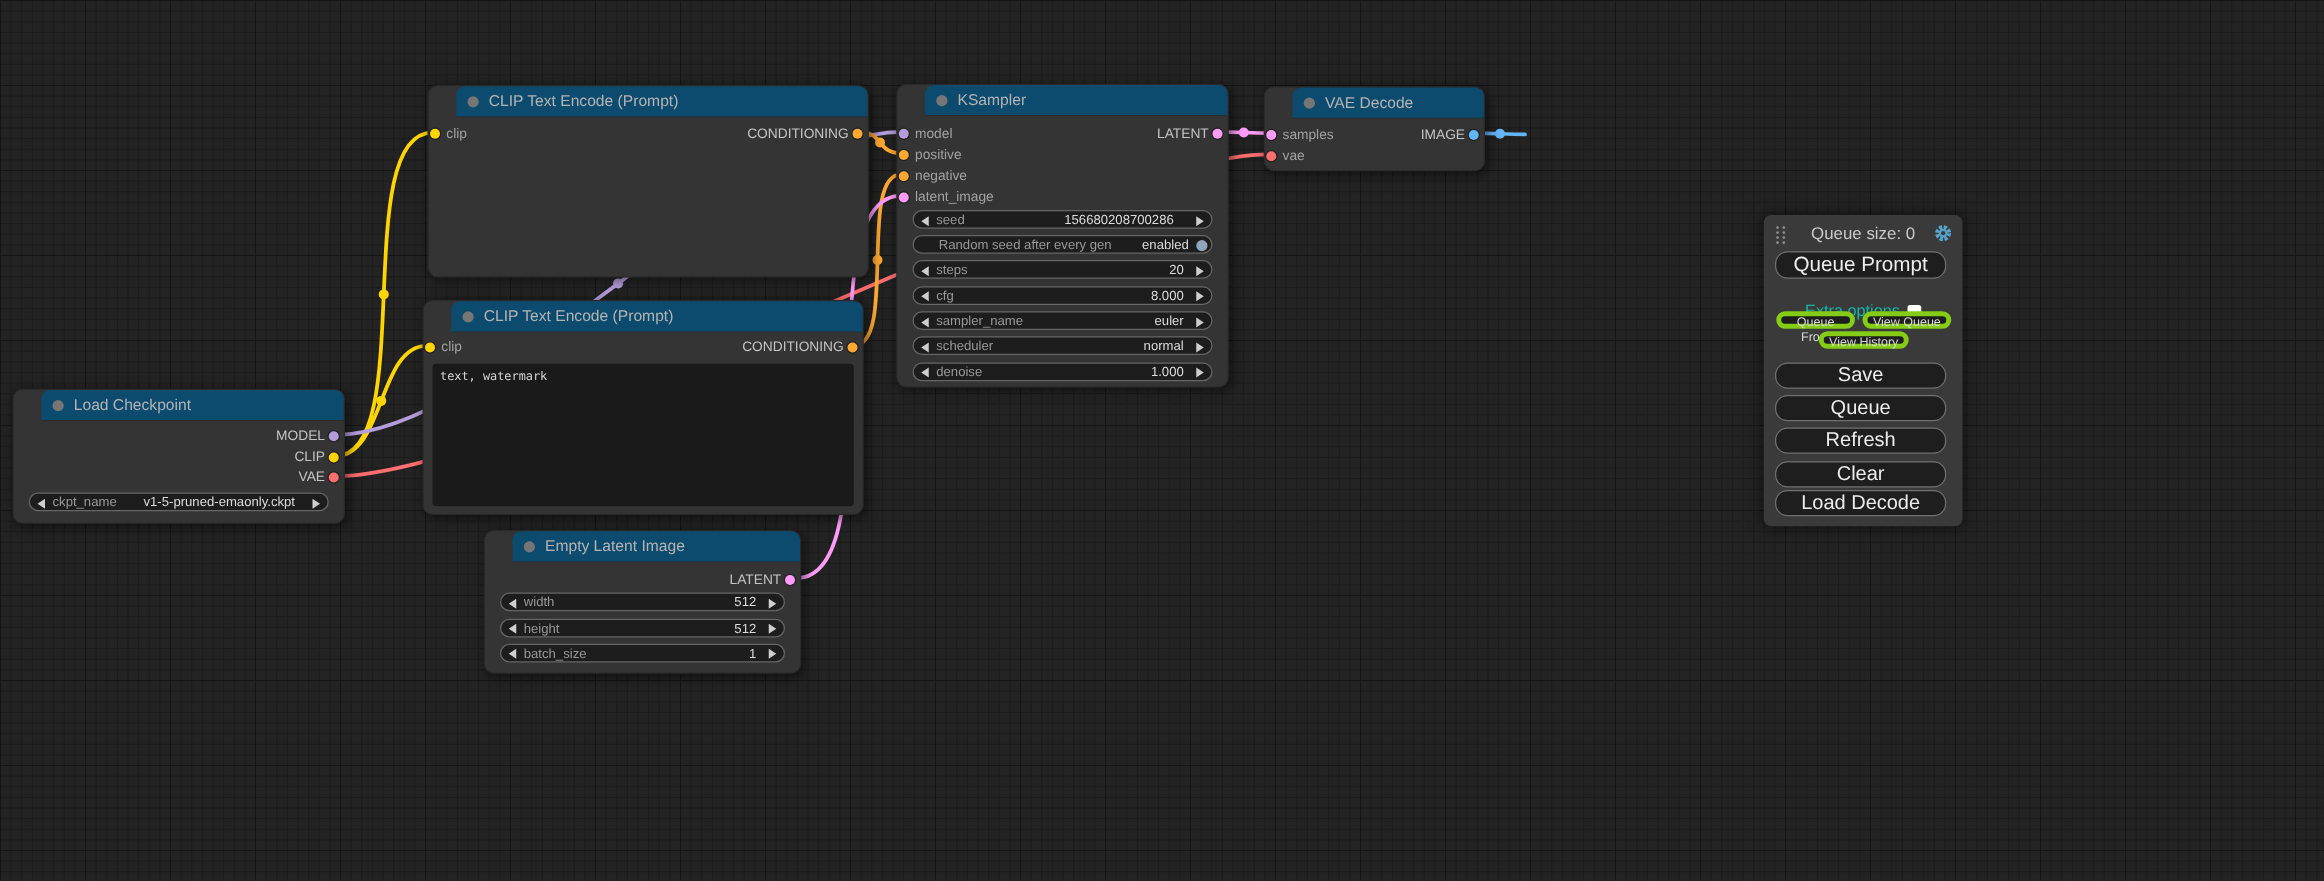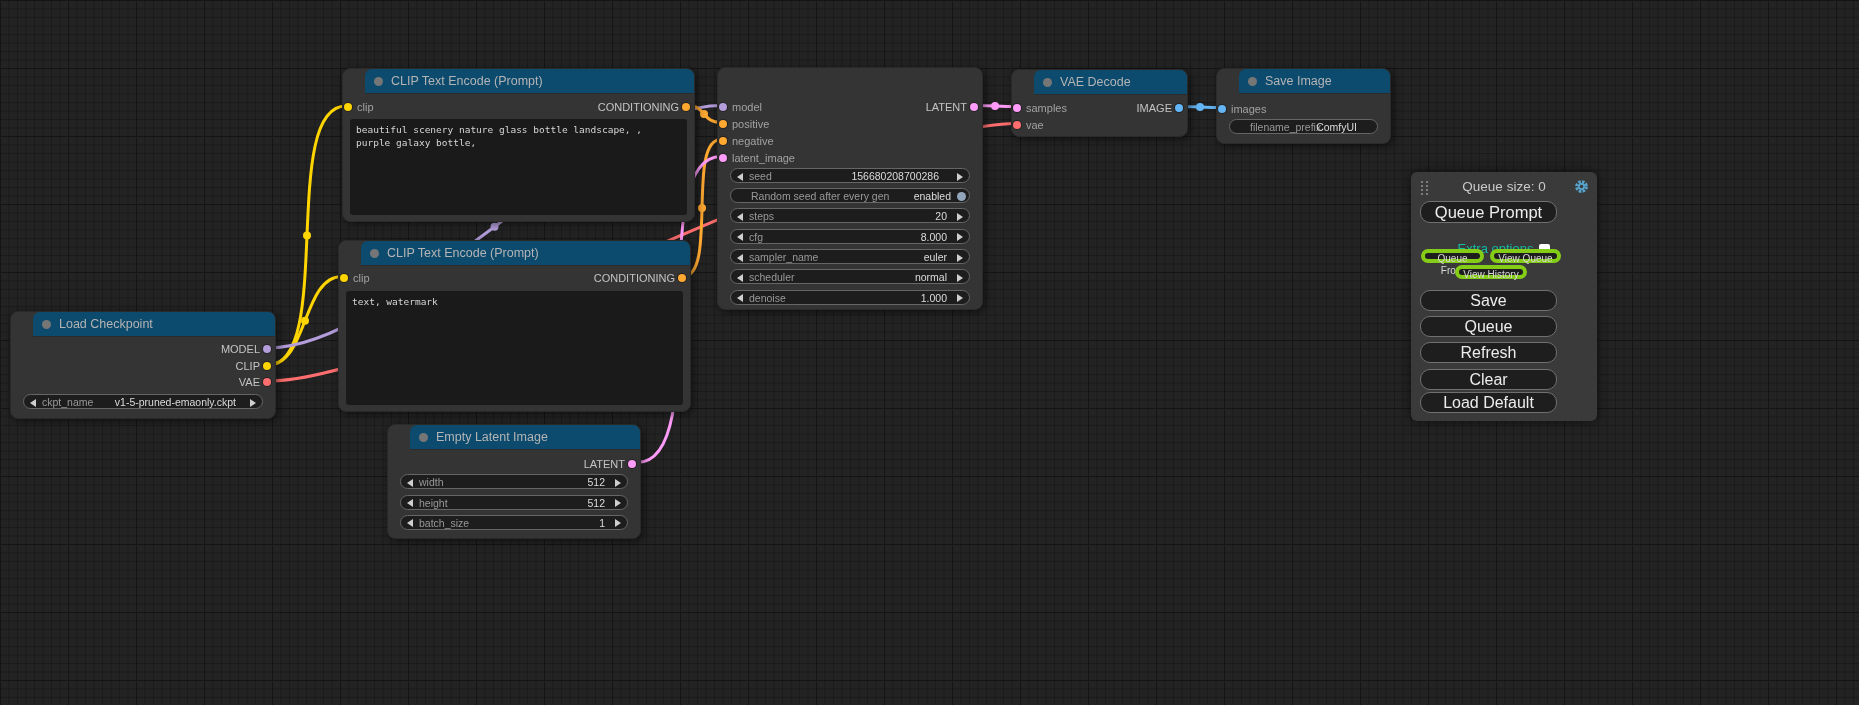--- a/index.html
+++ b/index.html
@@ -46,21 +46,21 @@
   .arr{position:absolute;top:3.5px;width:0;height:0;border-top:4px solid transparent;border-bottom:4px solid transparent;}
   .arr-l{left:6px;border-right:6px solid #cfcfcf;}
   .arr-r{right:6px;border-left:6px solid #cfcfcf;}
   .toggle{position:absolute;right:3px;top:2.5px;width:9px;height:9px;border-radius:50%;background:#93a5bb;}
   .ptext{
     position:absolute;left:7px;right:7px;background:#1a1a1a;border-radius:3px;
     font-family:"DejaVu Sans Mono",monospace;font-size:9.5px;line-height:13px;color:#d6d6d6;
     padding:4px 6px;box-sizing:border-box;white-space:pre-wrap;word-break:break-word;overflow:hidden;
   }
   .qpanel{
-    position:absolute;left:1411px;top:172px;width:186px;height:249px;z-index:3;
+    position:absolute;left:1411px;top:172px;width:159px;height:249px;z-index:3;
     background:#3a3a3a;border-radius:6px;box-shadow:0 0 12px rgba(0,0,0,.6);
   }
   .qsize{position:absolute;left:0;right:0;top:7px;text-align:center;color:#c9c9c9;font-size:13.5px;}
   .qhandle{position:absolute;left:9px;top:8px;}
   .qgear{position:absolute;right:7px;top:6px;cursor:pointer;}
   .qbtn{
     position:absolute;left:9px;width:137px;box-sizing:border-box;
     background:#1e1e1e;border:1px solid #707070;border-radius:10px;
     color:#ececec;text-align:center;cursor:pointer;
   }
@@ -114,31 +114,31 @@
       <span class="wlabel">ckpt_name</span>
       <span class="wvalue" style="right:26px;">v1-5-pruned-emaonly.ckpt</span>
       <span class="arr arr-r"></span>
     </div>
   </div>
 
   <div class="node" style="left:342px;top:68px;width:353px;height:154px;">
     <div class="ntitle"><span class="ndot"></span><span>CLIP Text Encode (Prompt)</span></div>
     <div class="slot in" style="top:30px;"><span class="dot c-clip"></span><span>clip</span></div>
     <div class="slot out" style="top:30px;"><span>CONDITIONING</span><span class="dot c-cond"></span></div>
-    <div class="ptext" style="top:50px;height:96px;">beautiful scenery nature glass bottle landscape, , purple galaxy bottle,</div>
   </div>
 
   <div class="node" style="left:338px;top:240px;width:353px;height:172px;">
     <div class="ntitle"><span class="ndot"></span><span>CLIP Text Encode (Prompt)</span></div>
     <div class="slot in" style="top:29px;"><span class="dot c-clip"></span><span>clip</span></div>
     <div class="slot out" style="top:29px;"><span>CONDITIONING</span><span class="dot c-cond"></span></div>
     <div class="ptext" style="top:50px;height:114px;">text, watermark</div>
   </div>
 
   <div class="node" style="left:717px;top:67px;width:266px;height:243px;">
+    <div class="ntitle"><span class="ndot"></span><span>KSampler</span></div>
     <div class="slot in" style="top:30.5px;"><span class="dot c-model"></span><span>model</span></div>
     <div class="slot in" style="top:47.5px;"><span class="dot c-cond"></span><span>positive</span></div>
     <div class="slot in" style="top:64.5px;"><span class="dot c-cond"></span><span>negative</span></div>
     <div class="slot in" style="top:81.5px;"><span class="dot c-latent"></span><span>latent_image</span></div>
     <div class="slot out" style="top:30.5px;"><span>LATENT</span><span class="dot c-latent"></span></div>
 
     <div class="widget" style="top:100px;">
       <span class="arr arr-l"></span>
       <span class="wlabel">seed</span>
       <span class="wvalue" style="right:30px;">156680208700286</span>
@@ -181,28 +181,20 @@
     </div>
   </div>
 
   <div class="node" style="left:1011px;top:69px;width:177px;height:68px;">
     <div class="ntitle"><span class="ndot"></span><span>VAE Decode</span></div>
     <div class="slot in" style="top:29.5px;"><span class="dot c-latent"></span><span>samples</span></div>
     <div class="slot in" style="top:46.5px;"><span class="dot c-vae"></span><span>vae</span></div>
     <div class="slot out" style="top:29.5px;"><span>IMAGE</span><span class="dot c-image"></span></div>
   </div>
 
-  <div class="node" style="left:1216px;top:68px;width:175px;height:76px;">
-    <div class="ntitle"><span class="ndot"></span><span>Save Image</span></div>
-    <div class="slot in" style="top:31.5px;"><span class="dot c-image"></span><span>images</span></div>
-    <div class="widget" style="top:50px;">
-      <span class="wlabel noarr">filename_prefix</span>
-      <span class="wvalue noarr" style="right:20px;">ComfyUI</span>
-    </div>
-  </div>
 
   <div class="node" style="left:387px;top:424px;width:254px;height:115px;">
     <div class="ntitle"><span class="ndot"></span><span>Empty Latent Image</span></div>
     <div class="slot out" style="top:30.5px;"><span>LATENT</span><span class="dot c-latent"></span></div>
     <div class="widget" style="top:49px;">
       <span class="arr arr-l"></span>
       <span class="wlabel">width</span>
       <span class="wvalue">512</span>
       <span class="arr arr-r"></span>
     </div>
@@ -241,16 +233,16 @@
     </svg>
     <div class="qbtn qprompt">Queue Prompt</div>
     <div class="qextra"><span>Extra options</span><span class="qcheck"></span></div>
     <div class="qsmall" style="left:10px;top:76.5px;width:63px;">Queue Front</div>
     <div class="qsmall" style="left:79px;top:76.5px;width:71px;">View Queue</div>
     <div class="qsmall" style="left:44px;top:92.5px;width:72px;">View History</div>
     <div class="qbtn qbig" style="top:118px;">Save</div>
     <div class="qbtn qbig" style="top:143.5px;">Queue</div>
     <div class="qbtn qbig" style="top:170px;">Refresh</div>
     <div class="qbtn qbig" style="top:196.5px;">Clear</div>
-    <div class="qbtn qbig" style="top:220px;">Load Default</div>
+    <div class="qbtn qbig" style="top:220px;">Load Decode</div>
   </div>
 
 </div>
 
 </body></html>

